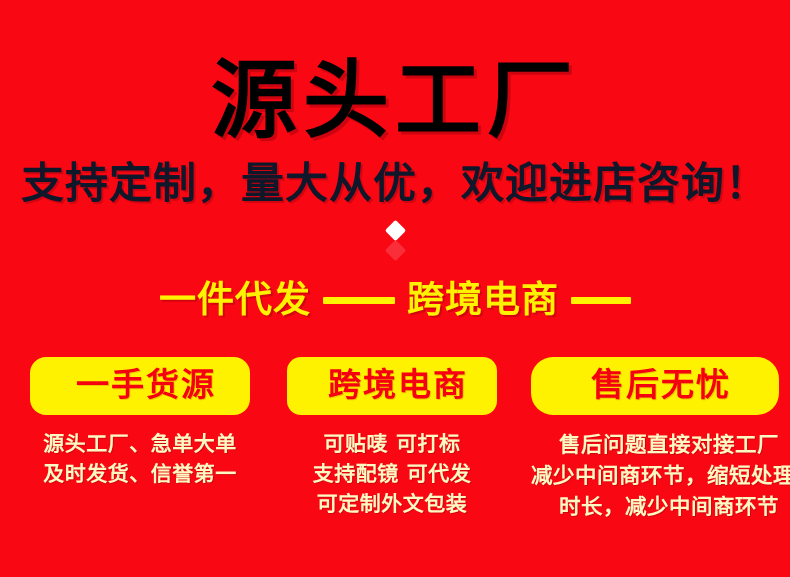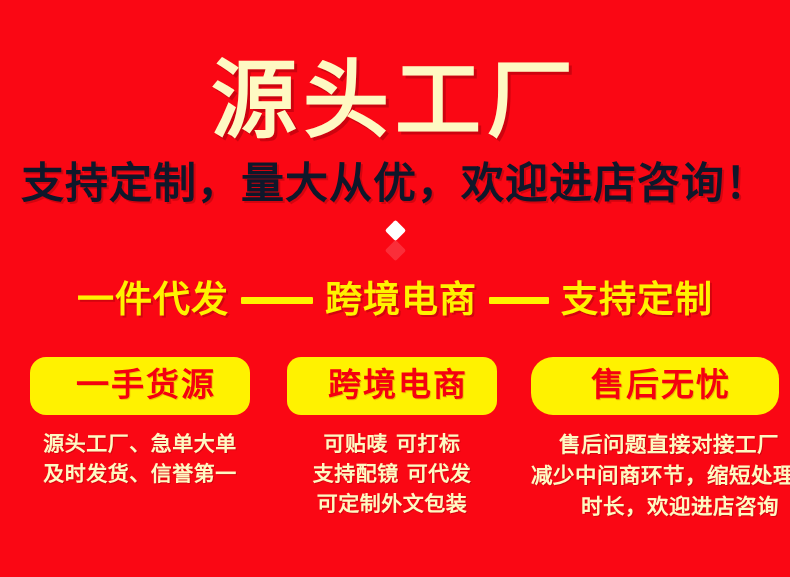--- a/index.html
+++ b/index.html
@@ -22,21 +22,21 @@
     overflow: hidden;
   }
 
   
   .headline {
     position: absolute;
     top: 52px;
     left: 0;
     width: 790px;
     text-align: center;
-    color: #fef9c3;
+    color: #000000;
     font-size: 86px;
     line-height: 96px;
     font-weight: 700;
     letter-spacing: 6px;
     text-shadow: 3px 3px 0 rgba(150, 0, 8, 0.45);
     white-space: nowrap;
   }
 
   
   .subheadline {
@@ -175,21 +175,20 @@
   <div class="divider-wrap">
     <div class="diamond"></div>
     <div class="diamond-reflection"></div>
   </div>
 
   <div class="feature-strip">
     <span class="feature-text">一件代发</span>
     <span class="feature-dash"></span>
     <span class="feature-text">跨境电商</span>
     <span class="feature-dash short"></span>
-    <span class="feature-text">支持定制</span>
   </div>
 
   <div class="columns">
 
     <div class="column column-a">
       <span class="badge">一手货源</span>
       <div class="desc">
         <span class="desc-line">源头工厂、急单大单</span>
         <span class="desc-line">及时发货、信誉第一</span>
       </div>
@@ -202,18 +201,18 @@
         <span class="desc-line">支持配镜  可代发</span>
         <span class="desc-line">可定制外文包装</span>
       </div>
     </div>
 
     <div class="column column-c">
       <span class="badge">售后无忧</span>
       <div class="desc">
         <span class="desc-line">售后问题直接对接工厂</span>
         <span class="desc-line">减少中间商环节，缩短处理</span>
-        <span class="desc-line">时长，欢迎进店咨询</span>
+        <span class="desc-line">时长，减少中间商环节</span>
       </div>
     </div>
 
   </div>
 </div>
 
 </body></html>

